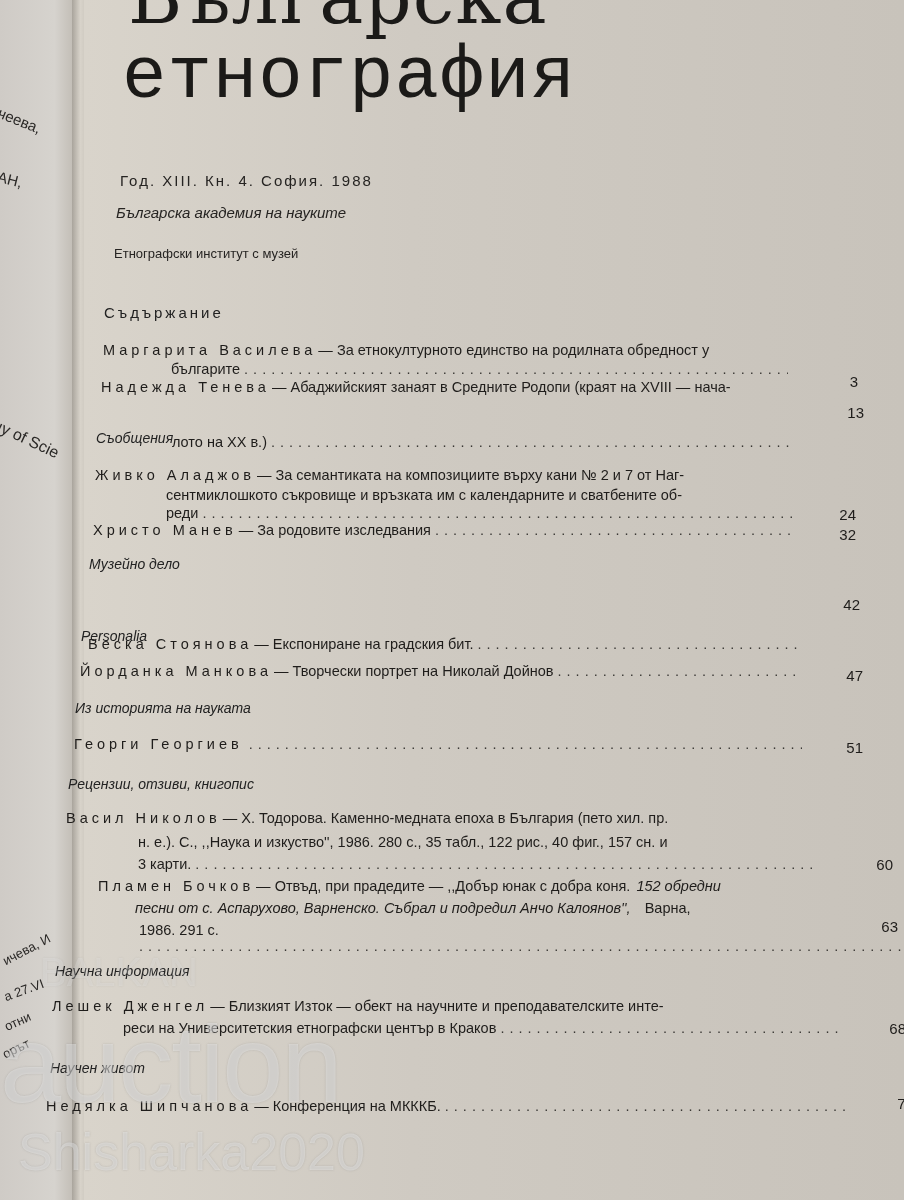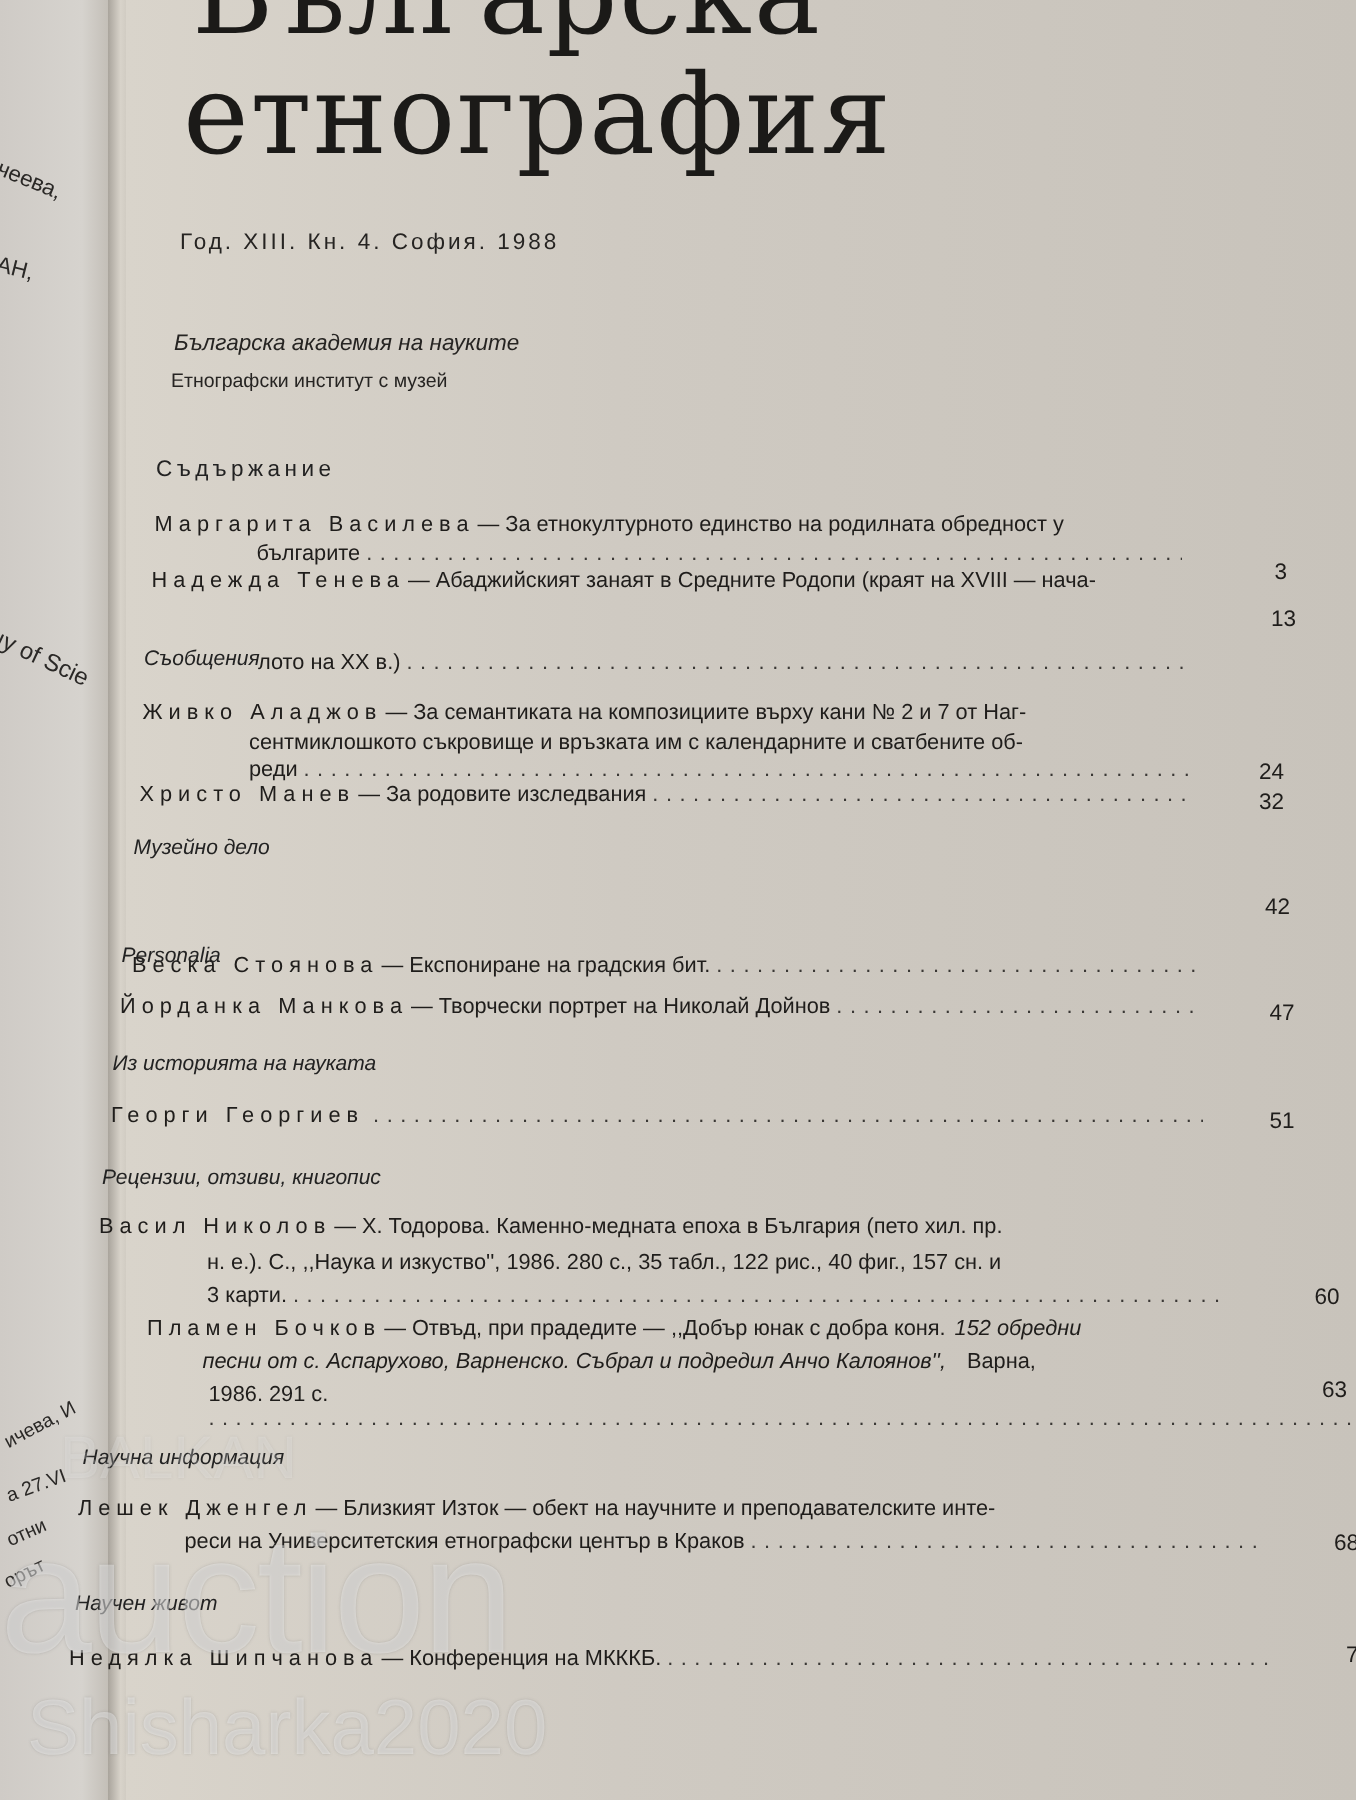--- a/index.html
+++ b/index.html
@@ -66,24 +66,24 @@
   <span class="frag" style="left:0px;top:955px;transform:rotate(-28deg);font-size:13px;">ичева, И</span>
   <span class="frag" style="left:2px;top:990px;transform:rotate(-20deg);font-size:13px;">а 27.VI</span>
   <span class="frag" style="left:2px;top:1020px;transform:rotate(-24deg);font-size:13px;">отни</span>
   <span class="frag" style="left:0px;top:1048px;transform:rotate(-26deg);font-size:13px;">орът</span>
 </div>
 <div class="gutter"></div>
 
 <div class="page"></div>
 
 <div class="title" style="left:128px;top:-40px;">Българска</div>
-<div class="title" style="left:122px;top:40px;">етнография</div>
-
-<div class="meta spaced" style="left:120px;top:153px;">Год. XIII. Кн. 4. София. 1988</div>
-<div class="meta italic" style="left:116px;top:220px;">Българска академия на науките</div>
+<div class="title" style="left:122px;top:40px;font-family:Liberation Mono, monospace;">етнография</div>
+
+<div class="meta spaced" style="left:120px;top:172px;">Год. XIII. Кн. 4. София. 1988</div>
+<div class="meta italic" style="left:116px;top:204px;">Българска академия на науките</div>
 <div class="meta" style="left:114px;top:246px;font-size:13px;">Етнографски институт с музей</div>
 
 <div class="section spaced" style="left:104px;top:304px;">Съдържание</div>
 
 <div class="line" style="left:103px;top:342px;width:720px;">
   <span class="author">Маргарита Василева</span>
   <span>— За етнокултурното единство на родилната обредност у</span>
 </div>
 <div class="line" style="left:171px;top:361px;width:617px;">
   <span>българите</span>

